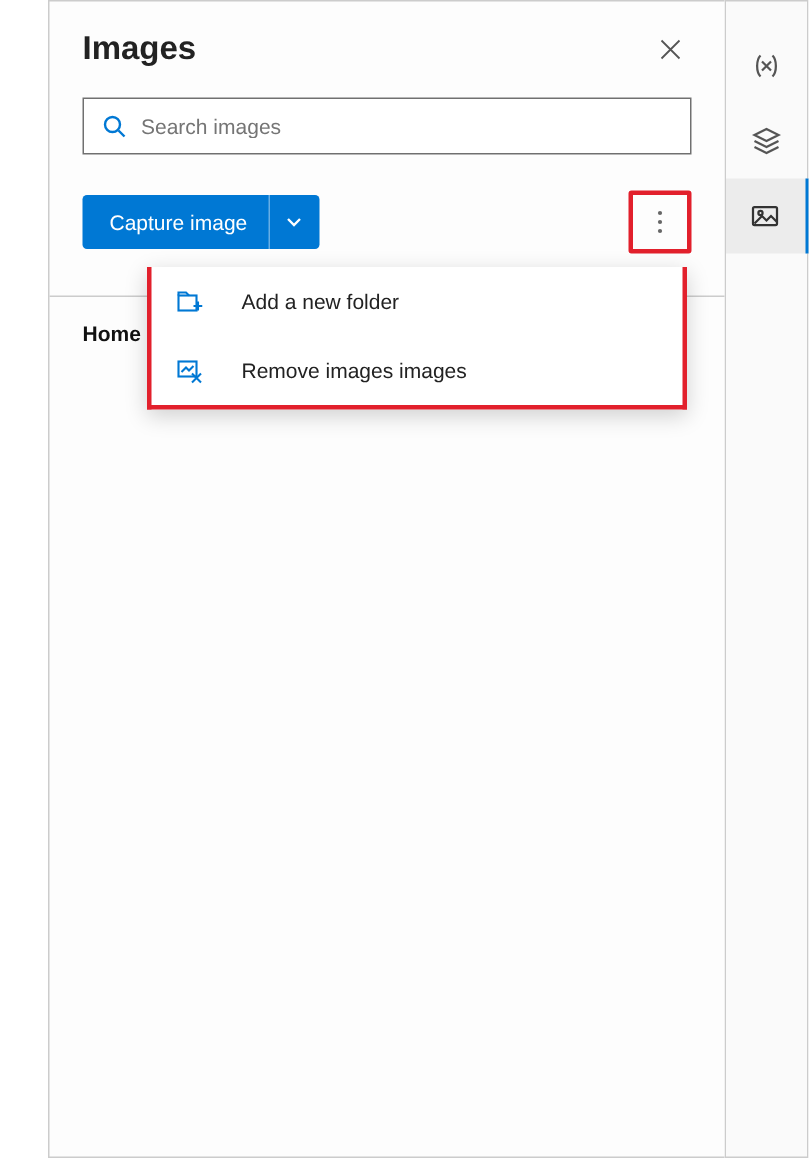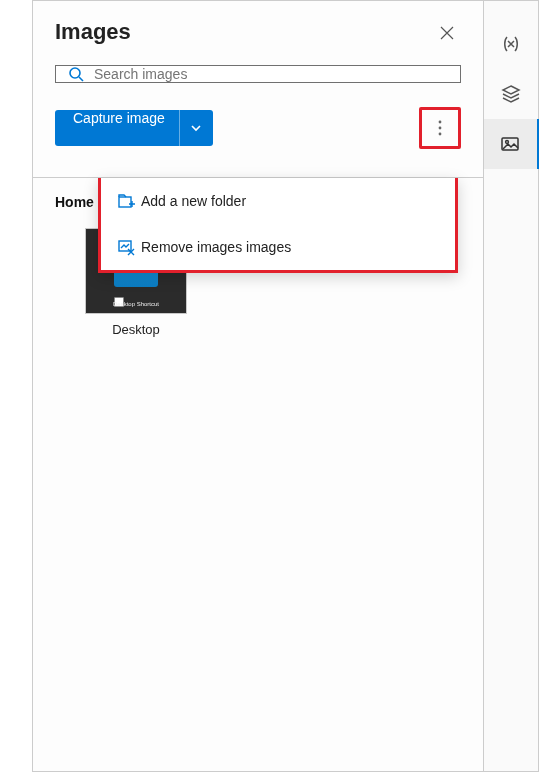--- a/index.html
+++ b/index.html
@@ -5,34 +5,34 @@
     * { margin:0; padding:0; box-sizing:border-box; font-family:"Segoe UI", Arial, sans-serif; }
     body { width:539px; height:772px; display:flex; background:#fff; }
     .main   { flex:1; border:1px solid #ccc; border-right:none; position:relative; background:#fdfdfd;margin-left:32px; }
     .tool   { width:56px; border:1px solid #ccc; display:flex; flex-direction:column; align-items:center; padding-top:18px; gap:0; background:#fafafa; }
 
     
     .title  { font-size:22px; font-weight:600; color:#222; padding:18px 22px 0 22px; }
     .close  { position:absolute; top:24px; right:24px; width:20px; height:20px; cursor:pointer; }
 
     
-    .search { margin:20px 22px 0 22px; height:18px; border:1px solid #707070; display:flex; align-items:center; padding:0 12px; gap:10px; background:#fff; }
+    .search { margin:20px 22px 0 22px; height:38px; border:1px solid #707070; display:flex; align-items:center; padding:0 12px; gap:10px; background:#fff; }
     .search input { border:none; outline:none; flex:1; font-size:14px; background:transparent; }
 
     
     .row    { margin:24px 22px 0 22px; display:flex; align-items:center; }
-    .capture{ background:#0078d4; color:#fff; height:36px; display:flex; align-items:flex-start; border-radius:3px; cursor:pointer; }
+    .capture{ background:#0078d4; color:#fff; height:36px; display:flex; align-items:center; border-radius:3px; cursor:pointer; }
     .capture .lbl { padding:0 14px 0 18px; font-size:14px; display:block; }
     .capture .chev{ width:34px; height:100%; display:flex; align-items:center; justify-content:center; border-left:1px solid rgba(255,255,255,0.4); }
     .more   { margin-left:auto; width:32px; height:32px; display:flex; align-items:center; justify-content:center; cursor:pointer; }
     .more-wrap { border:3px solid #e2202c; padding:2px; border-radius:2px; margin-left:auto; }
 
     
     .menu   { position:absolute; left:65px; top:177px; right:25px; background:#fff; box-shadow:0 4px 14px rgba(0,0,0,0.18); border:3px solid #e2202c; border-top:none; z-index:5; }
-    .mitem  { display:flex; align-items:center; gap:6px; padding:14px 16px; font-size:14px; color:#222; cursor:pointer; }
+    .mitem  { display:flex; align-items:center; gap:26px; padding:14px 16px; font-size:14px; color:#222; cursor:pointer; }
 
     
     .divider{ margin-top:28px; border-top:1px solid #ccc; }
     .crumb  { padding:16px 0 0 22px; font-size:14px; font-weight:600; color:#111; }
     .grid   { padding:18px 0 0 52px; display:flex; }
     .thumb  { width:102px; display:flex; flex-direction:column; align-items:center; gap:8px; }
     .thumb .img { width:102px; height:86px; background:#2b2b2b; border:1px solid #c8c8c8; display:flex; align-items:center; justify-content:center; position:relative; }
     .thumb .folder { width:44px; height:32px; background:linear-gradient(#1aa0e8,#0b7cc2); border-radius:3px; position:relative; }
     .thumb .folder::before { content:""; position:absolute; top:-6px; left:0; width:18px; height:6px; background:#1aa0e8; border-radius:2px 2px 0 0; }
     .thumb .link-badge{ position:absolute; left:28px; bottom:6px; width:10px; height:10px; background:#fff; border:1px solid #888;border-radius:1px; }
@@ -99,30 +99,20 @@
           <path d="M4 10 L7 7 L9 9 L12 6"></path>
           <path d="M11 11 L17 17 M17 11 L11 17"></path>
         </svg>
       <span>Remove images images</span>
     </div>
   </div>
 
   <div class="divider"></div>
   <div class="crumb">Home</div>
 
-  <div class="grid">
-    <div class="thumb">
-      <div class="img">
-        <div class="folder"></div>
-        <div class="link-badge"></div>
-        <div class="mini-label">Desktop Shortcut</div>
-      </div>
-      <div class="cap">Desktop</div>
-    </div>
-  </div>
 </div>
 
 <div class="tool">
   <div class="ticon">
     <svg width="22" height="22" viewBox="0 0 22 22" fill="none" stroke="#555" stroke-width="1.5">
         <path d="M7 4 C4 7 4 15 7 18 M15 4 C18 7 18 15 15 18 M8 8 L14 14 M14 8 L8 14"></path>
       </svg>
   </div>
   <div class="ticon">
     <svg width="22" height="22" viewBox="0 0 22 22" fill="none" stroke="#555" stroke-width="1.5">

